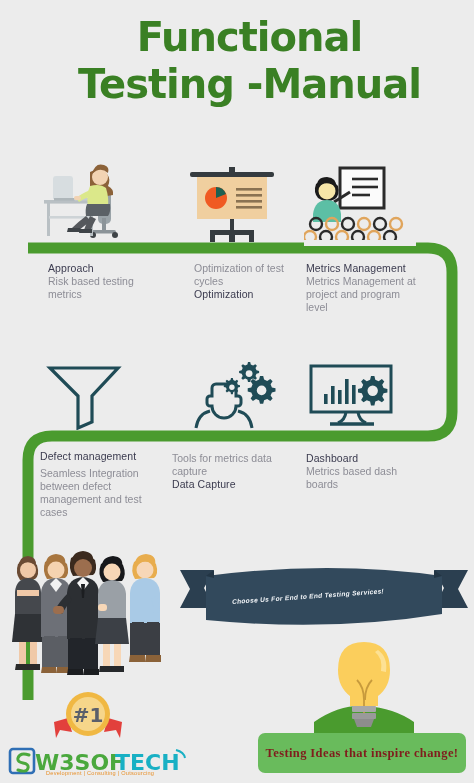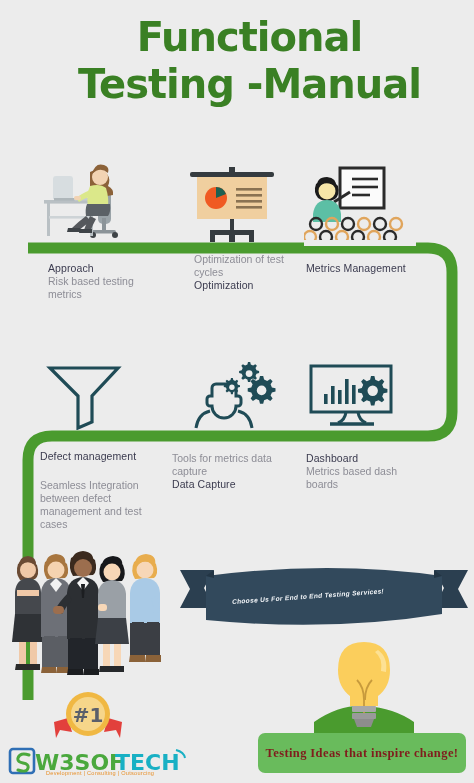--- a/index.html
+++ b/index.html
@@ -182,27 +182,28 @@
       </g>
       <rect x="0" y="78" width="112" height="6" fill="#ececec"></rect>
     </svg>
   </div>
 
   <div class="txt-cell" style="left:48px;top:262px;width:105px;">
     <div class="lbl-bold">Approach</div>
     <div class="lbl-body">Risk based testing metrics</div>
   </div>
 
-  <div class="txt-cell" style="left:194px;top:253px;width:100px;">
+  <div class="txt-cell" style="left:194px;top:262px;width:100px;">
     <div class="lbl-body">Optimization of test cycles</div>
     <div class="lbl-bold">Optimization</div>
   </div>
 
   <div class="txt-cell" style="left:306px;top:262px;width:118px;">
     <div class="lbl-bold">Metrics Management</div>
+    <div class="lbl-body">Metrics Management at project and program level</div>
   </div>
 
   <div class="icon-cell" style="left:36px;top:360px;width:96px;height:70px;">
     <svg viewBox="0 0 96 70" width="96" height="70">
       <path d="M14,8 H82 L56,36 V62 L42,68 V36 Z" fill="none" stroke="#1f4b56" stroke-width="3.2" stroke-linejoin="miter"></path>
     </svg>
   </div>
 
   <div class="icon-cell" style="left:190px;top:356px;width:86px;height:74px;">
     <svg viewBox="0 0 86 74" width="86" height="74">
@@ -250,21 +251,21 @@
         <path d="M71,16 l3.4,0 .9,3.8 3.3,1.4 3.3,-2.1 2.4,2.4 -2.1,3.3 1.4,3.3 3.8,.9 0,3.4 -3.8,.9 -1.4,3.3
                  2.1,3.3 -2.4,2.4 -3.3,-2.1 -3.3,1.4 -.9,3.8 -3.4,0 -.9,-3.8 -3.3,-1.4 -3.3,2.1 -2.4,-2.4
                  2.1,-3.3 -1.4,-3.3 -3.8,-.9 0,-3.4 3.8,-.9 1.4,-3.3 -2.1,-3.3 2.4,-2.4 3.3,2.1 3.3,-1.4 z"></path>
         <circle cx="72.7" cy="30.8" r="5.2" fill="#ececec"></circle>
       </g>
     </svg>
   </div>
 
   <div class="txt-cell" style="left:40px;top:450px;width:126px;">
     <div class="lbl-bold">Defect management</div>
-    <div class="lbl-body" style="margin-top:16px;">Seamless Integration between defect management and test cases</div>
+    <div class="lbl-body" style="margin-top:4px;">Seamless Integration between defect management and test cases</div>
   </div>
 
   <div class="txt-cell" style="left:172px;top:452px;width:100px;">
     <div class="lbl-body">Tools for metrics data capture</div>
     <div class="lbl-bold">Data Capture</div>
   </div>
 
   <div class="txt-cell" style="left:306px;top:452px;width:110px;">
     <div class="lbl-bold">Dashboard</div>
     <div class="lbl-body">Metrics based dash boards</div>

